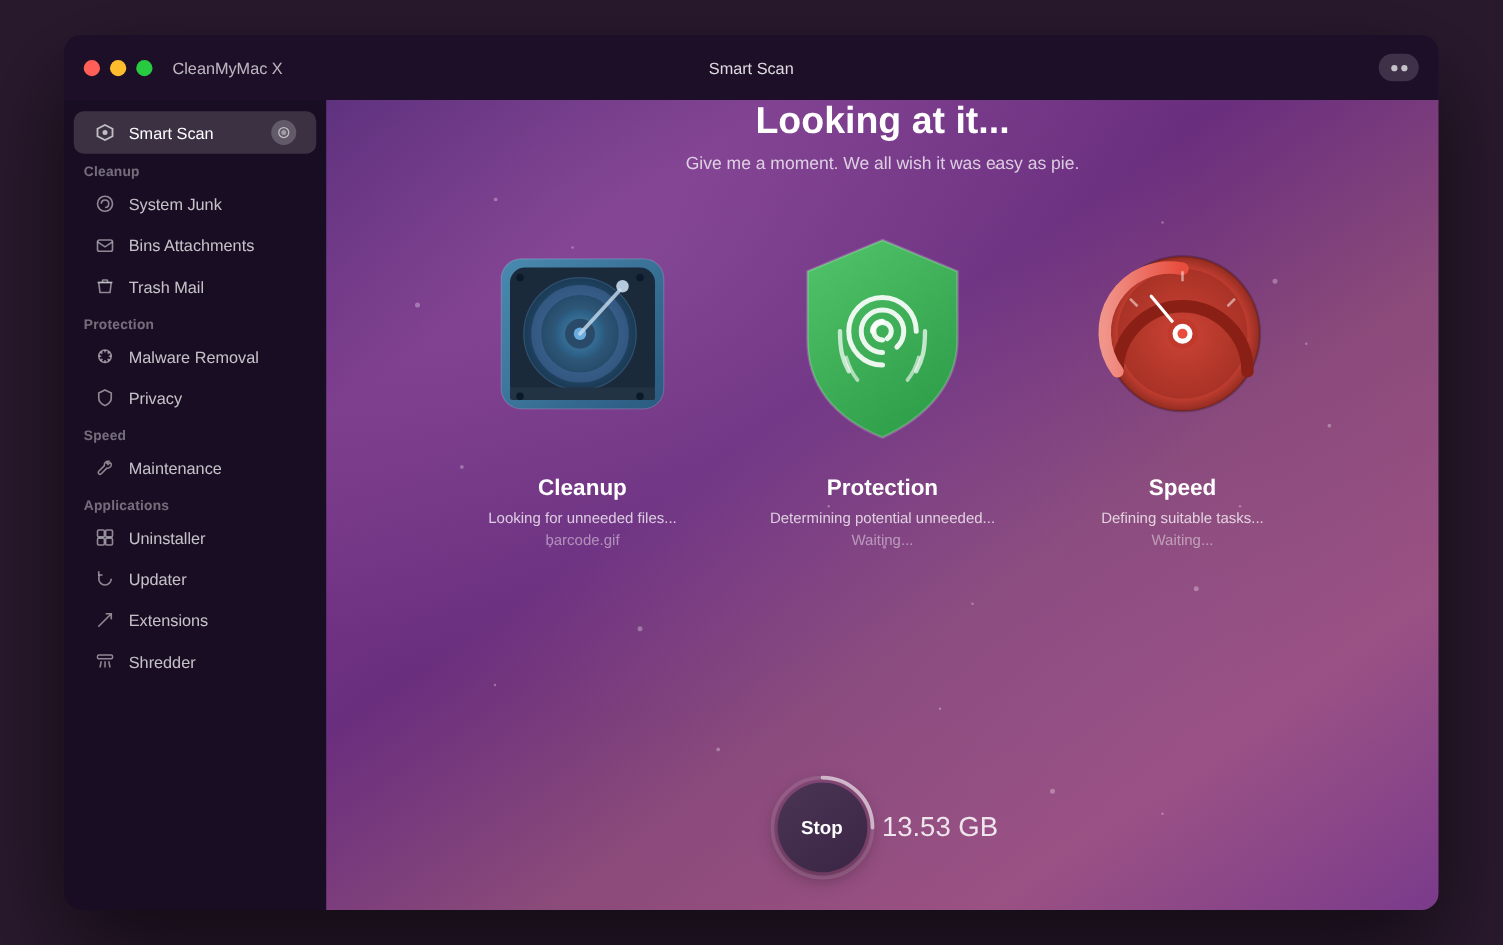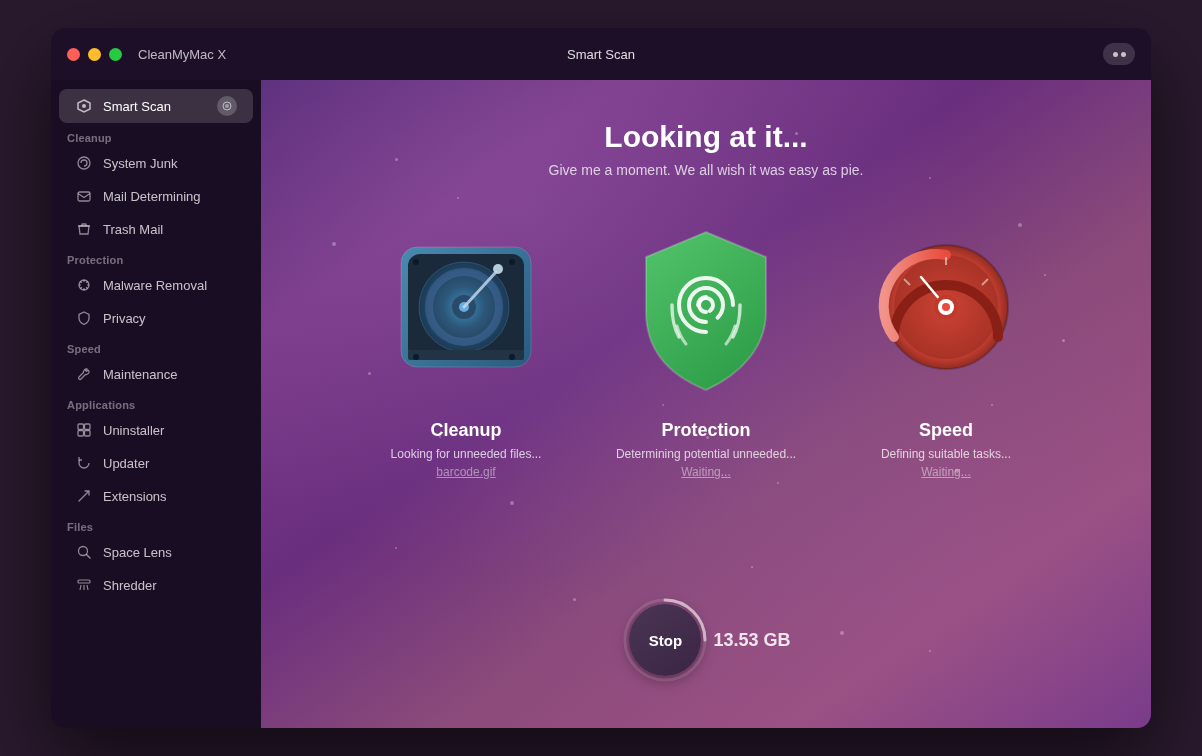--- a/index.html
+++ b/index.html
@@ -163,21 +163,20 @@
       pointer-events: none;
       overflow: hidden;
     }
     .scatter-dot {
       position: absolute;
       background: rgba(255,255,255,0.3);
       border-radius: 50%;
     }
     .main-header {
       text-align: center;
-      margin-top: 40px;
       z-index: 1;
     }
     .main-title {
       font-size: 30px;
       font-weight: 700;
       color: white;
       margin-bottom: 8px;
     }
     .main-subtitle {
       font-size: 14px;
@@ -213,26 +212,25 @@
     .card-desc {
       font-size: 12px;
       color: rgba(255,255,255,0.75);
       text-align: center;
       margin-bottom: 4px;
     }
     .card-status {
       font-size: 12px;
       color: rgba(255,255,255,0.45);
       text-align: center;
-      text-decoration: underline;
     }
     
     .bottom-area {
       position: absolute;
-      bottom: 44px;
+      bottom: 22px;
       display: flex;
       align-items: center;
       gap: 4px;
       z-index: 1;
     }
     .stop-button-container {
       position: relative;
       width: 88px;
       height: 88px;
       display: flex;
@@ -248,22 +246,22 @@
       cursor: pointer;
       display: flex;
       align-items: center;
       justify-content: center;
       color: white;
       font-size: 15px;
       font-weight: 600;
       box-shadow: 0 4px 15px rgba(0,0,0,0.4);
     }
     .storage-text {
-      font-size: 18px;
-      font-weight: 700;
+      font-size: 22px;
+      font-weight: 400;
       color: rgba(255,255,255,0.85);
     }
   </style>
 </head>
 <body>
 
 <div class="window">
 
   <div class="titlebar">
     <div class="traffic-lights">
@@ -311,21 +309,21 @@
         </div>
         <span>System Junk</span>
       </div>
       <div class="sidebar-item">
         <div class="sidebar-icon">
           <svg width="16" height="16" viewBox="0 0 16 16" fill="none">
             <rect x="2" y="4" width="12" height="9" rx="1.5" stroke="rgba(255,255,255,0.6)" stroke-width="1.3" fill="none"></rect>
             <path d="M2 5.5l6 4 6-4" stroke="rgba(255,255,255,0.6)" stroke-width="1.3" fill="none"></path>
           </svg>
         </div>
-        <span>Mail Determining</span>
+        <span>Bins Attachments</span>
       </div>
       <div class="sidebar-item">
         <div class="sidebar-icon">
           <svg width="16" height="16" viewBox="0 0 16 16" fill="none">
             <path d="M3 5h10l-1 8H4L3 5z" stroke="rgba(255,255,255,0.6)" stroke-width="1.3" fill="none"></path>
             <path d="M6 5V3.5a.5.5 0 01.5-.5h3a.5.5 0 01.5.5V5" stroke="rgba(255,255,255,0.6)" stroke-width="1.3" fill="none"></path>
             <line x1="2" y1="5" x2="14" y2="5" stroke="rgba(255,255,255,0.6)" stroke-width="1.3"></line>
           </svg>
         </div>
         <span>Trash Mail</span>
@@ -383,30 +381,20 @@
       </div>
       <div class="sidebar-item">
         <div class="sidebar-icon">
           <svg width="16" height="16" viewBox="0 0 16 16" fill="none">
             <path d="M3 13L13 3M9 3h4v4" stroke="rgba(255,255,255,0.6)" stroke-width="1.3" fill="none" stroke-linecap="round"></path>
           </svg>
         </div>
         <span>Extensions</span>
       </div>
 
-      <div class="sidebar-section-label">Files</div>
-      <div class="sidebar-item">
-        <div class="sidebar-icon">
-          <svg width="16" height="16" viewBox="0 0 16 16" fill="none">
-            <circle cx="7" cy="7" r="4.5" stroke="rgba(255,255,255,0.6)" stroke-width="1.3" fill="none"></circle>
-            <line x1="10.5" y1="10.5" x2="14" y2="14" stroke="rgba(255,255,255,0.6)" stroke-width="1.5" stroke-linecap="round"></line>
-          </svg>
-        </div>
-        <span>Space Lens</span>
-      </div>
       <div class="sidebar-item">
         <div class="sidebar-icon">
           <svg width="16" height="16" viewBox="0 0 16 16" fill="none">
             <rect x="2" y="3" width="12" height="3" rx="1" stroke="rgba(255,255,255,0.6)" stroke-width="1.2" fill="none"></rect>
             <line x1="5" y1="8" x2="4" y2="13" stroke="rgba(255,255,255,0.6)" stroke-width="1.2"></line>
             <line x1="8" y1="8" x2="8" y2="13" stroke="rgba(255,255,255,0.6)" stroke-width="1.2"></line>
             <line x1="11" y1="8" x2="12" y2="13" stroke="rgba(255,255,255,0.6)" stroke-width="1.2"></line>
           </svg>
         </div>
         <span>Shredder</span>

